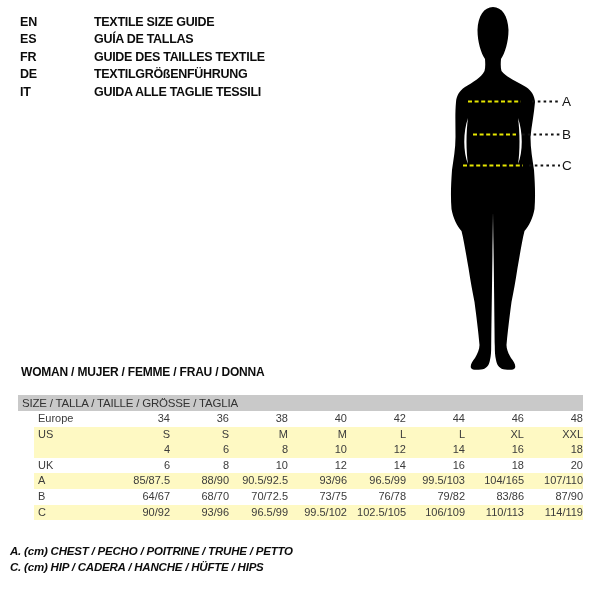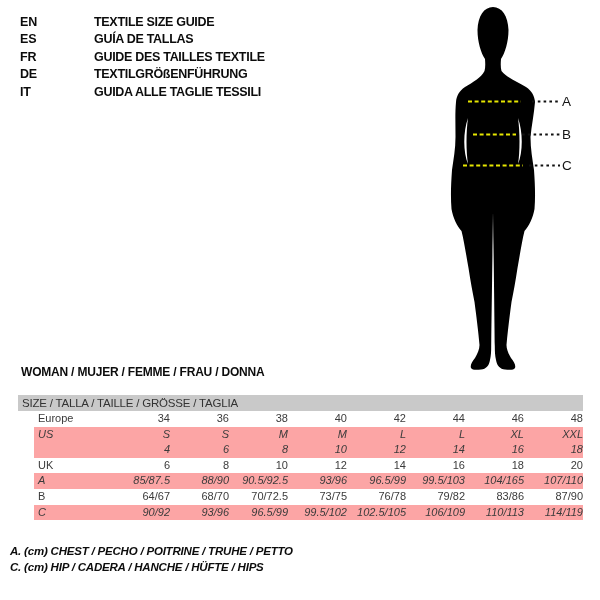--- a/index.html
+++ b/index.html
@@ -24,21 +24,21 @@
   
   .section-title { position:absolute; left:21px; top:365px; font-size:12px; font-weight:bold; color:#0c0c0c; letter-spacing:-0.2px; }
 
   
   .size-table { position:absolute; left:18px; top:395px; width:565px; }
   .table-header {
     background:#c9c9c9; height:16px; line-height:16px; padding-left:4px;
     font-size:11.5px; color:#333333; letter-spacing:-0.2px;
   }
   .trow { display:grid; grid-template-columns:77px repeat(8, 1fr); height:15.6px; line-height:15.6px; font-size:11px; color:#3b3b3b;margin-left:16px; }
-  .trow.shaded { background:#fca5a5;font-style:italic; }
+  .trow.shaded { background:#fef9c3; }
   .tlabel { text-align:left; padding-left:4px; }
   .tcell { text-align:right; }
 
   
   .legend { position:absolute; left:10px; top:544px;font-style:italic; }
   .legend-line { height:15.7px; line-height:15.7px; font-size:11.5px; font-weight:bold; color:#0c0c0c; letter-spacing:-0.2px; white-space:nowrap; }
 </style>
 </head>
 <body>
 

